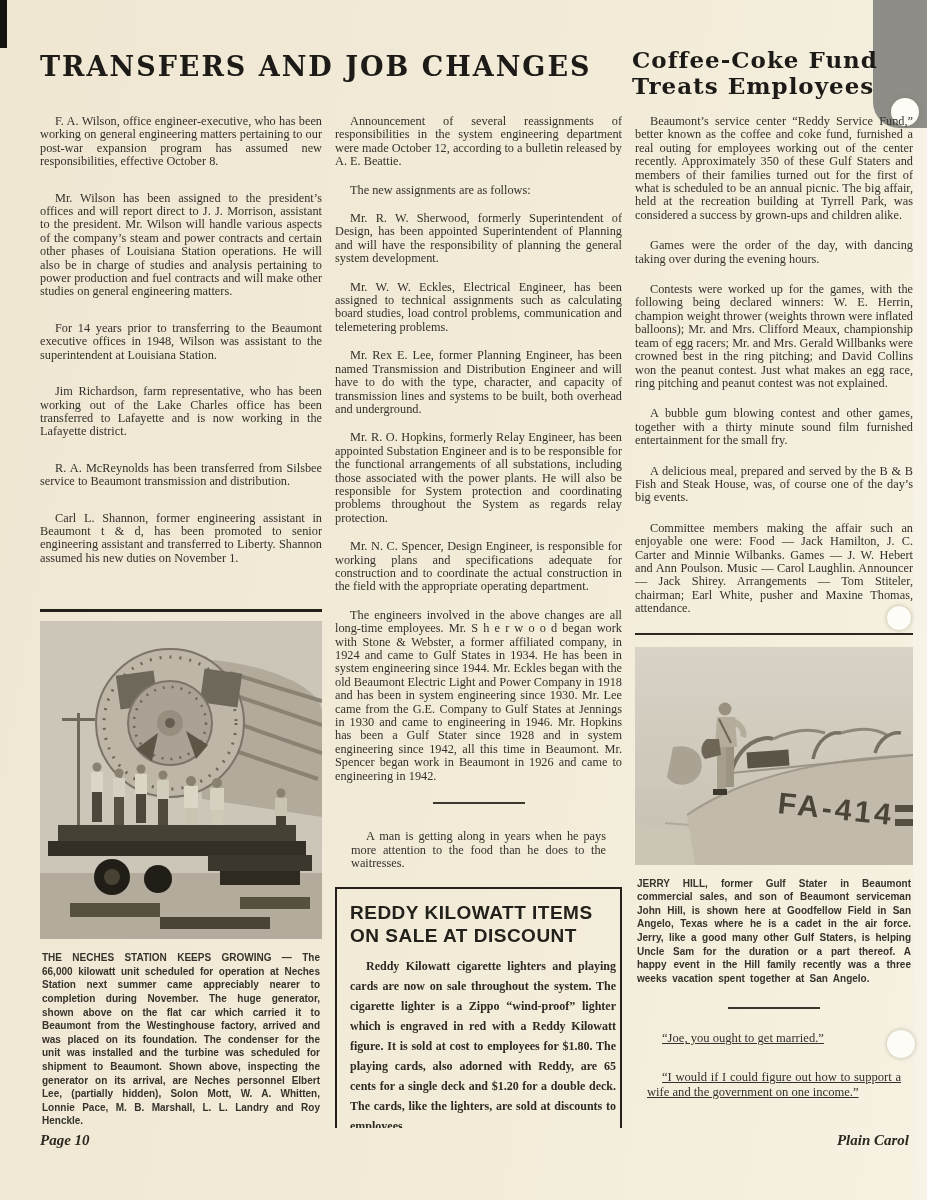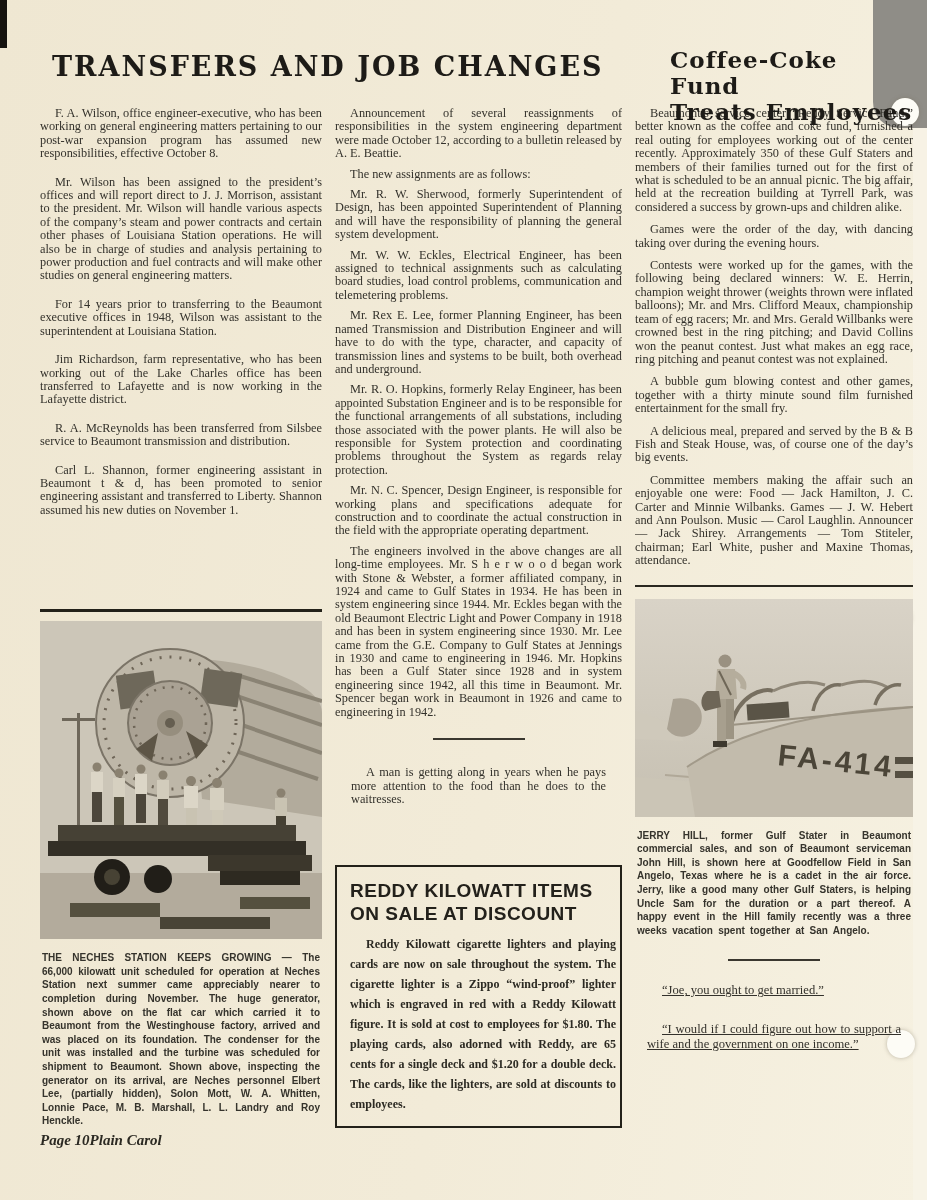--- a/index.html
+++ b/index.html
@@ -11,37 +11,37 @@
   .tl-mark{position:absolute;left:0;top:0;width:7px;height:48px;background:#15130f;}
   .tr-corner{position:absolute;right:0;top:0;width:54px;height:128px;background:#8f8d87;border-bottom-left-radius:26px;}
   .edge-right{position:absolute;right:0;top:120px;width:14px;height:1080px;background:#f8f4e8;opacity:.7;}
   .hole{position:absolute;background:#fdfcf6;border-radius:50%;box-shadow:0 0 4px rgba(120,110,90,.45);}
   .h1p{right:8px;top:98px;width:28px;height:28px;}
   .h2p{right:16px;top:606px;width:24px;height:24px;}
   .h3p{right:12px;top:1030px;width:28px;height:28px;}
   .content{position:absolute;left:40px;right:14px;top:55px;bottom:0;}
   .headrow{position:relative;height:52px;}
   .headline-main{
-    position:absolute;left:12px;top:-4px;margin:0;
+    position:absolute;left:0;top:-4px;margin:0;
     font-family:"DejaVu Serif",serif;font-weight:900;font-size:27px;letter-spacing:2px;
     color:#1d1b17;white-space:nowrap;
   }
   .headline-right{
-    position:absolute;left:630px;top:-8px;margin:0;
+    position:absolute;left:592px;top:-8px;margin:0;
     font-family:"DejaVu Serif",serif;font-weight:900;font-size:23px;line-height:26px;
     letter-spacing:1px;color:#1d1b17;
   }
   .headline-right span{display:block;}
   .cols{display:flex;gap:13px;height:1021px;}
   .col{display:flex;flex-direction:column;overflow:hidden;}
   .c1{width:282px;}
   .c2{width:287px;}
   .c3{width:278px;}
   .col p.body{
-    margin:0 0 7px 0;font-size:12.3px;line-height:13.4px;text-align:justify;
+    margin:8px 0 7px 0;font-size:12.3px;line-height:13.4px;text-align:justify;
     text-indent:15px;color:#33312b;
   }
   .c1 p.body{margin-bottom:15px;}
   .c3 p.body{margin-bottom:9px;}
   .rule-heavy{border-top:3px solid #232119;margin:2px 0 9px 0;}
   .rule-full{border-top:2px solid #2a2820;margin:8px 0 12px 0;}
   .rule-short{width:92px;border-top:2px solid #3a372f;margin:12px auto 10px auto;}
   .filler{margin:16px;font-size:12.3px;line-height:13.6px;text-align:justify;text-indent:15px;color:#33312b;}
   .photo{display:block;background:#ccc6b8;}
   .caption{
@@ -56,21 +56,21 @@
     font-family:"Liberation Sans",sans-serif;font-weight:bold;font-size:19px;
     line-height:23px;letter-spacing:.5px;color:#23211b;margin-bottom:9px;
   }
   .reddy-title span{display:block;}
   .reddy-body{
     margin:0;font-weight:bold;font-size:12px;line-height:20px;text-align:justify;
     text-indent:16px;color:#2c2a23;
   }
   .joke{margin:12px;font-size:12.6px;line-height:14.6px;text-align:justify;text-indent:15px;color:#33312b;text-decoration:underline;}
   .footer{
-    position:absolute;left:0;right:4px;top:1077px;display:flex;
+    position:absolute;left:0;right:4px;top:1077px;display:flex;justify-content:space-between;
     font-family:"Liberation Serif",serif;font-weight:bold;font-style:italic;font-size:15px;color:#2b2922;
   }
 </style>
 </head>
 <body>
 
 <div class="page">
   <div class="tl-mark"></div>
   <div class="edge-right"></div>
   <div class="tr-corner"></div>

